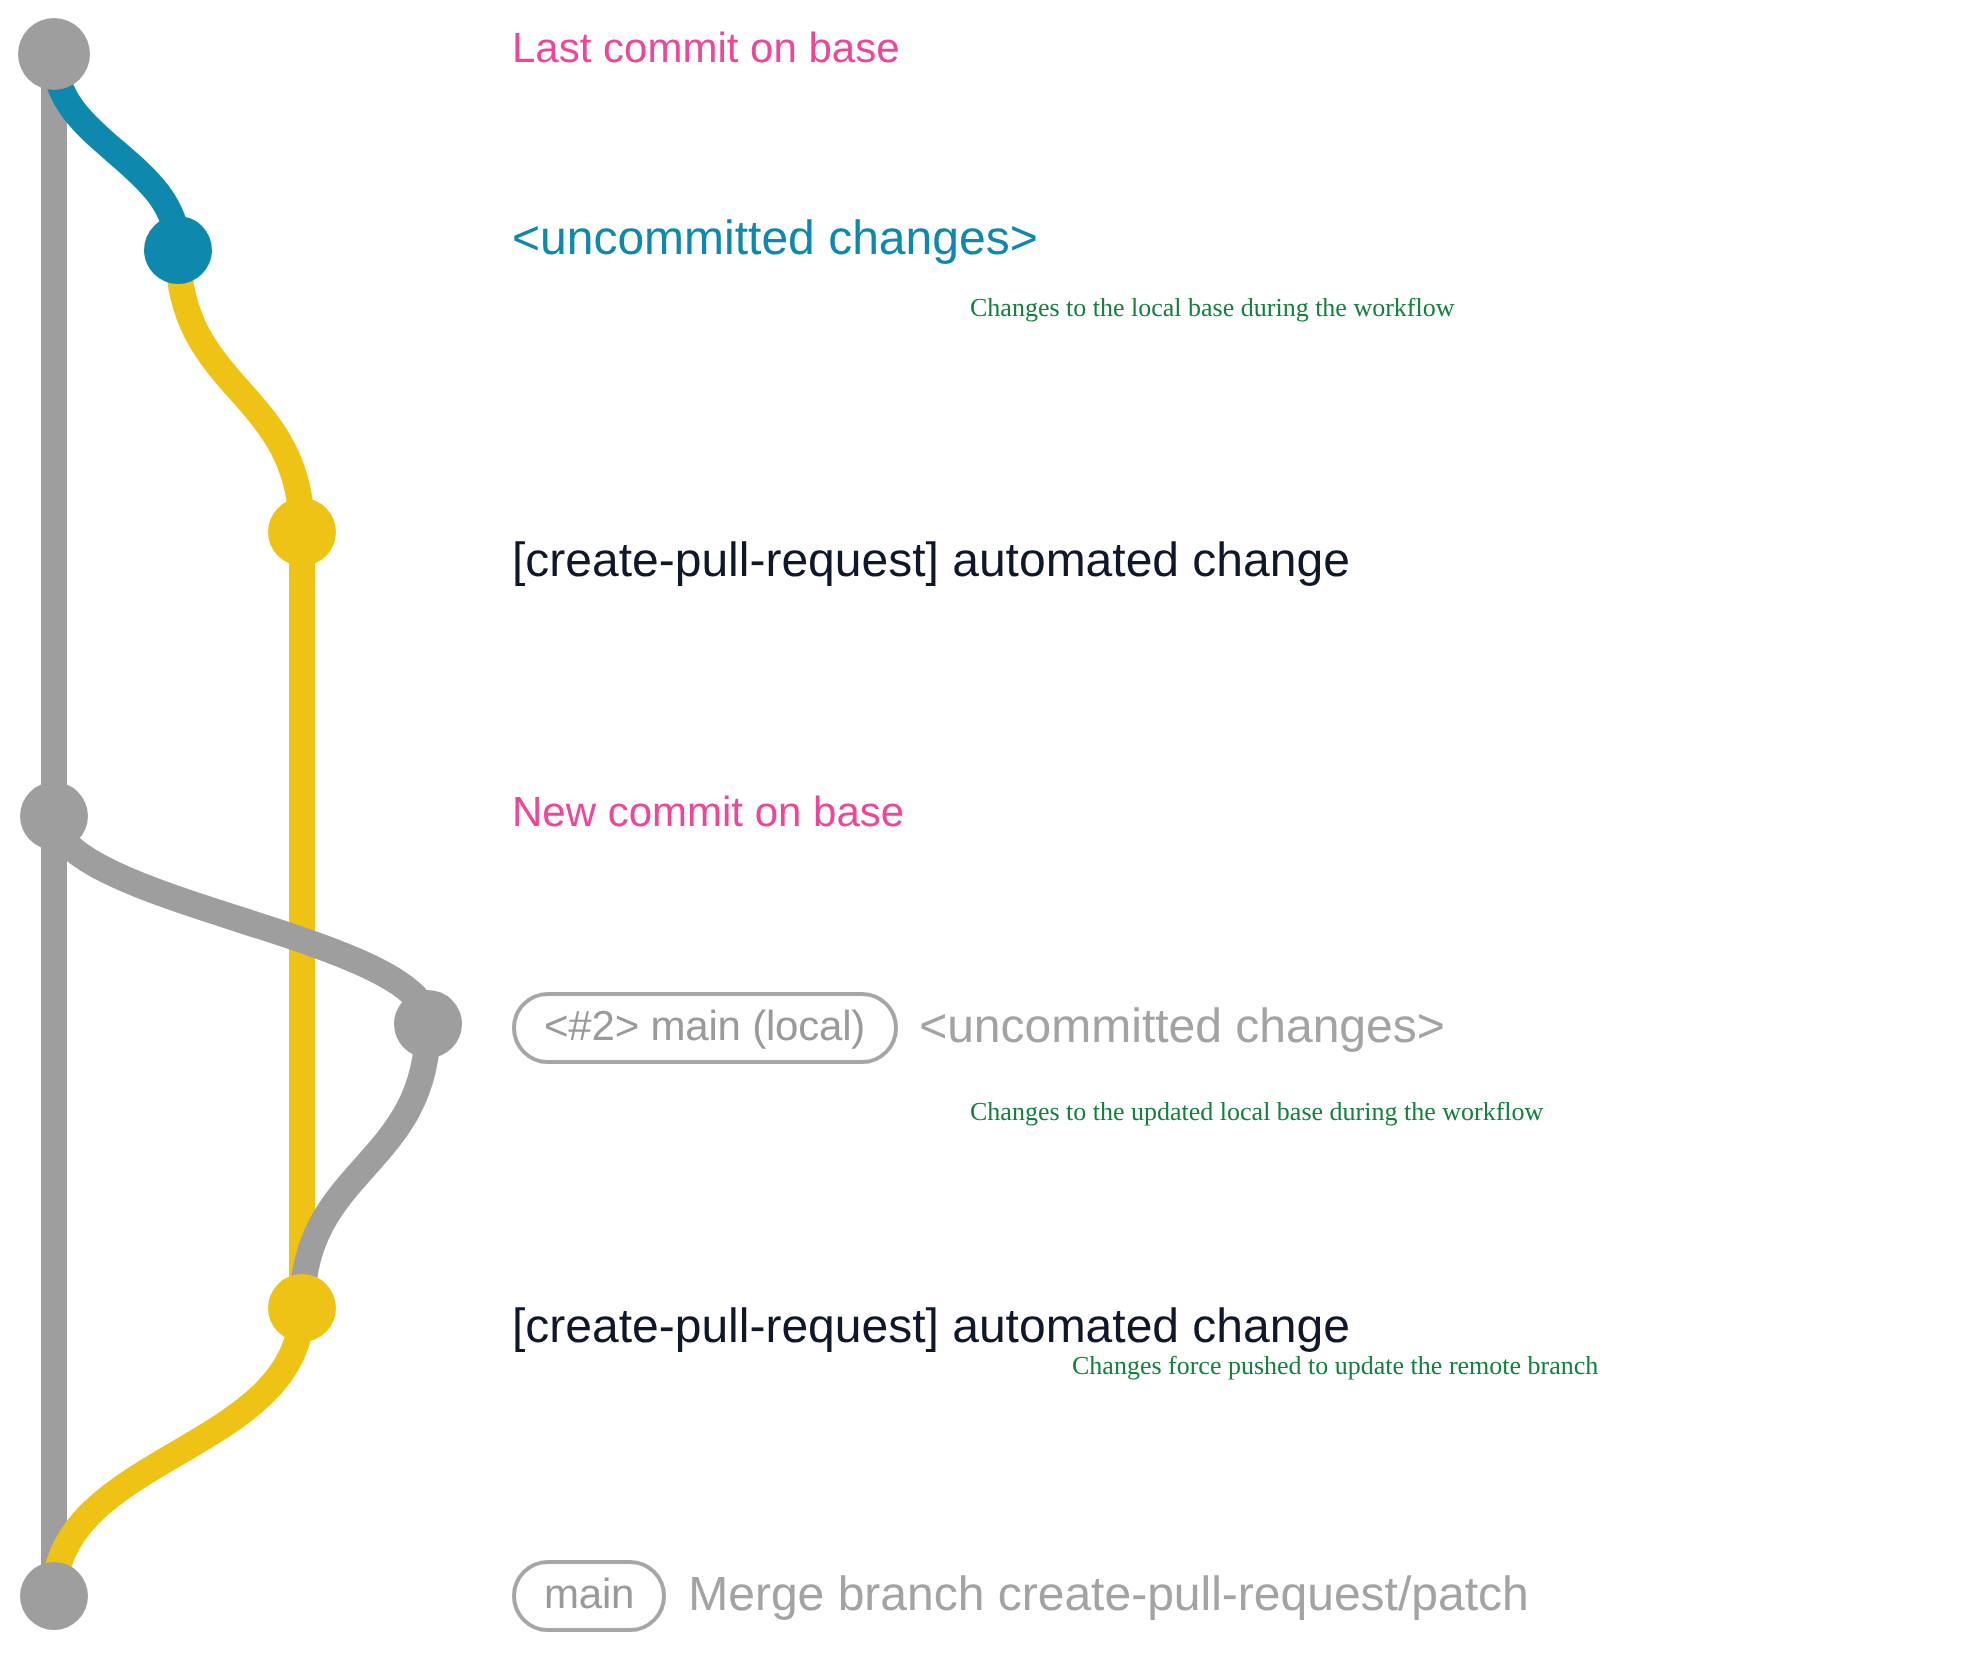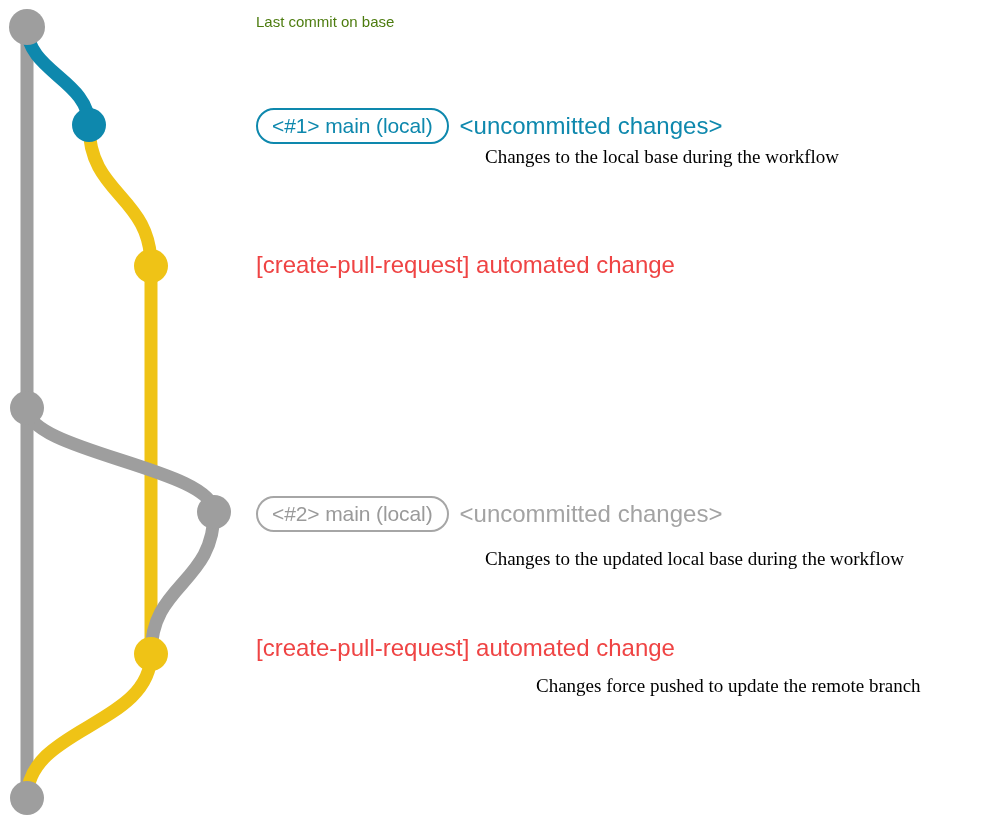--- a/index.html
+++ b/index.html
@@ -65,39 +65,39 @@
 
   
   .subject {
     font-size: 24px;
     line-height: 1;
     font-family: "Liberation Sans", sans-serif;
     white-space: nowrap;
     text-align: right;
   }
   .subject.teal { color: #0e88ad; }
-  .subject.gold { color: #ef4444; }
+  .subject.gold { color: #0f172a; margin-top: 16px; }
   .subject.gray { color: #a3a3a3; }
 
   
   .desc {
     position: absolute;
     font-family: "Liberation Serif", serif;
-    font-size: 19px;
+    font-size: 13px;
     line-height: 1;
-    color: #000000;
+    color: #15803d;
     white-space: nowrap;
   }
 
   
   .plainlabel {
     position: absolute;
-    font-size: 15px;
+    font-size: 21px;
     line-height: 1;
-    color: #4d7c0f;
+    color: #ec4899;
     font-family: "Liberation Sans", sans-serif;
     white-space: nowrap;
   }
 </style>
 </head>
 <body>
 
 <svg id="graph" viewBox="0 0 981 827" xmlns="http://www.w3.org/2000/svg">
 
   <path d="M 27,27 L 27,408" fill="none" stroke="#9e9e9e" stroke-width="13" stroke-linecap="round"></path>
@@ -123,35 +123,39 @@
   <circle cx="214" cy="512" r="17" fill="#9e9e9e"></circle>
   <circle cx="151" cy="654" r="17" fill="#efc316"></circle>
   <circle cx="27" cy="798" r="17" fill="#9e9e9e"></circle>
 </svg>
 
 <div class="layer-text">
 
   <div class="plainlabel" style="left:256px; top:14px;">Last commit on base</div>
 
   <div class="row row-head" style="left:256px; top:108px;">
-    <span class="badge teal">&lt;#1&gt; main (local)</span>
     <span class="subject teal">&lt;uncommitted changes&gt;</span>
   </div>
   <div class="desc" style="left:485px; top:147px;">Changes to the local base during the workflow</div>
 
   <div class="row row-head" style="left:256px; top:253px;">
     <span class="subject gold">[create-pull-request] automated change</span>
   </div>
 
+  <div class="plainlabel" style="left:256px; top:396px;">New commit on base</div>
 
   <div class="row row-head" style="left:256px; top:496px;">
     <span class="badge gray">&lt;#2&gt; main (local)</span>
     <span class="subject gray">&lt;uncommitted changes&gt;</span>
   </div>
   <div class="desc" style="left:485px; top:549px;">Changes to the updated local base during the workflow</div>
 
   <div class="row row-head" style="left:256px; top:636px;">
     <span class="subject gold">[create-pull-request] automated change</span>
   </div>
   <div class="desc" style="left:536px; top:676px;">Changes force pushed to update the remote branch</div>
 
+  <div class="row row-head" style="left:256px; top:780px;">
+    <span class="badge gray">main</span>
+    <span class="subject gray">Merge branch create-pull-request/patch</span>
+  </div>
 
 </div>
 
 </body></html>

